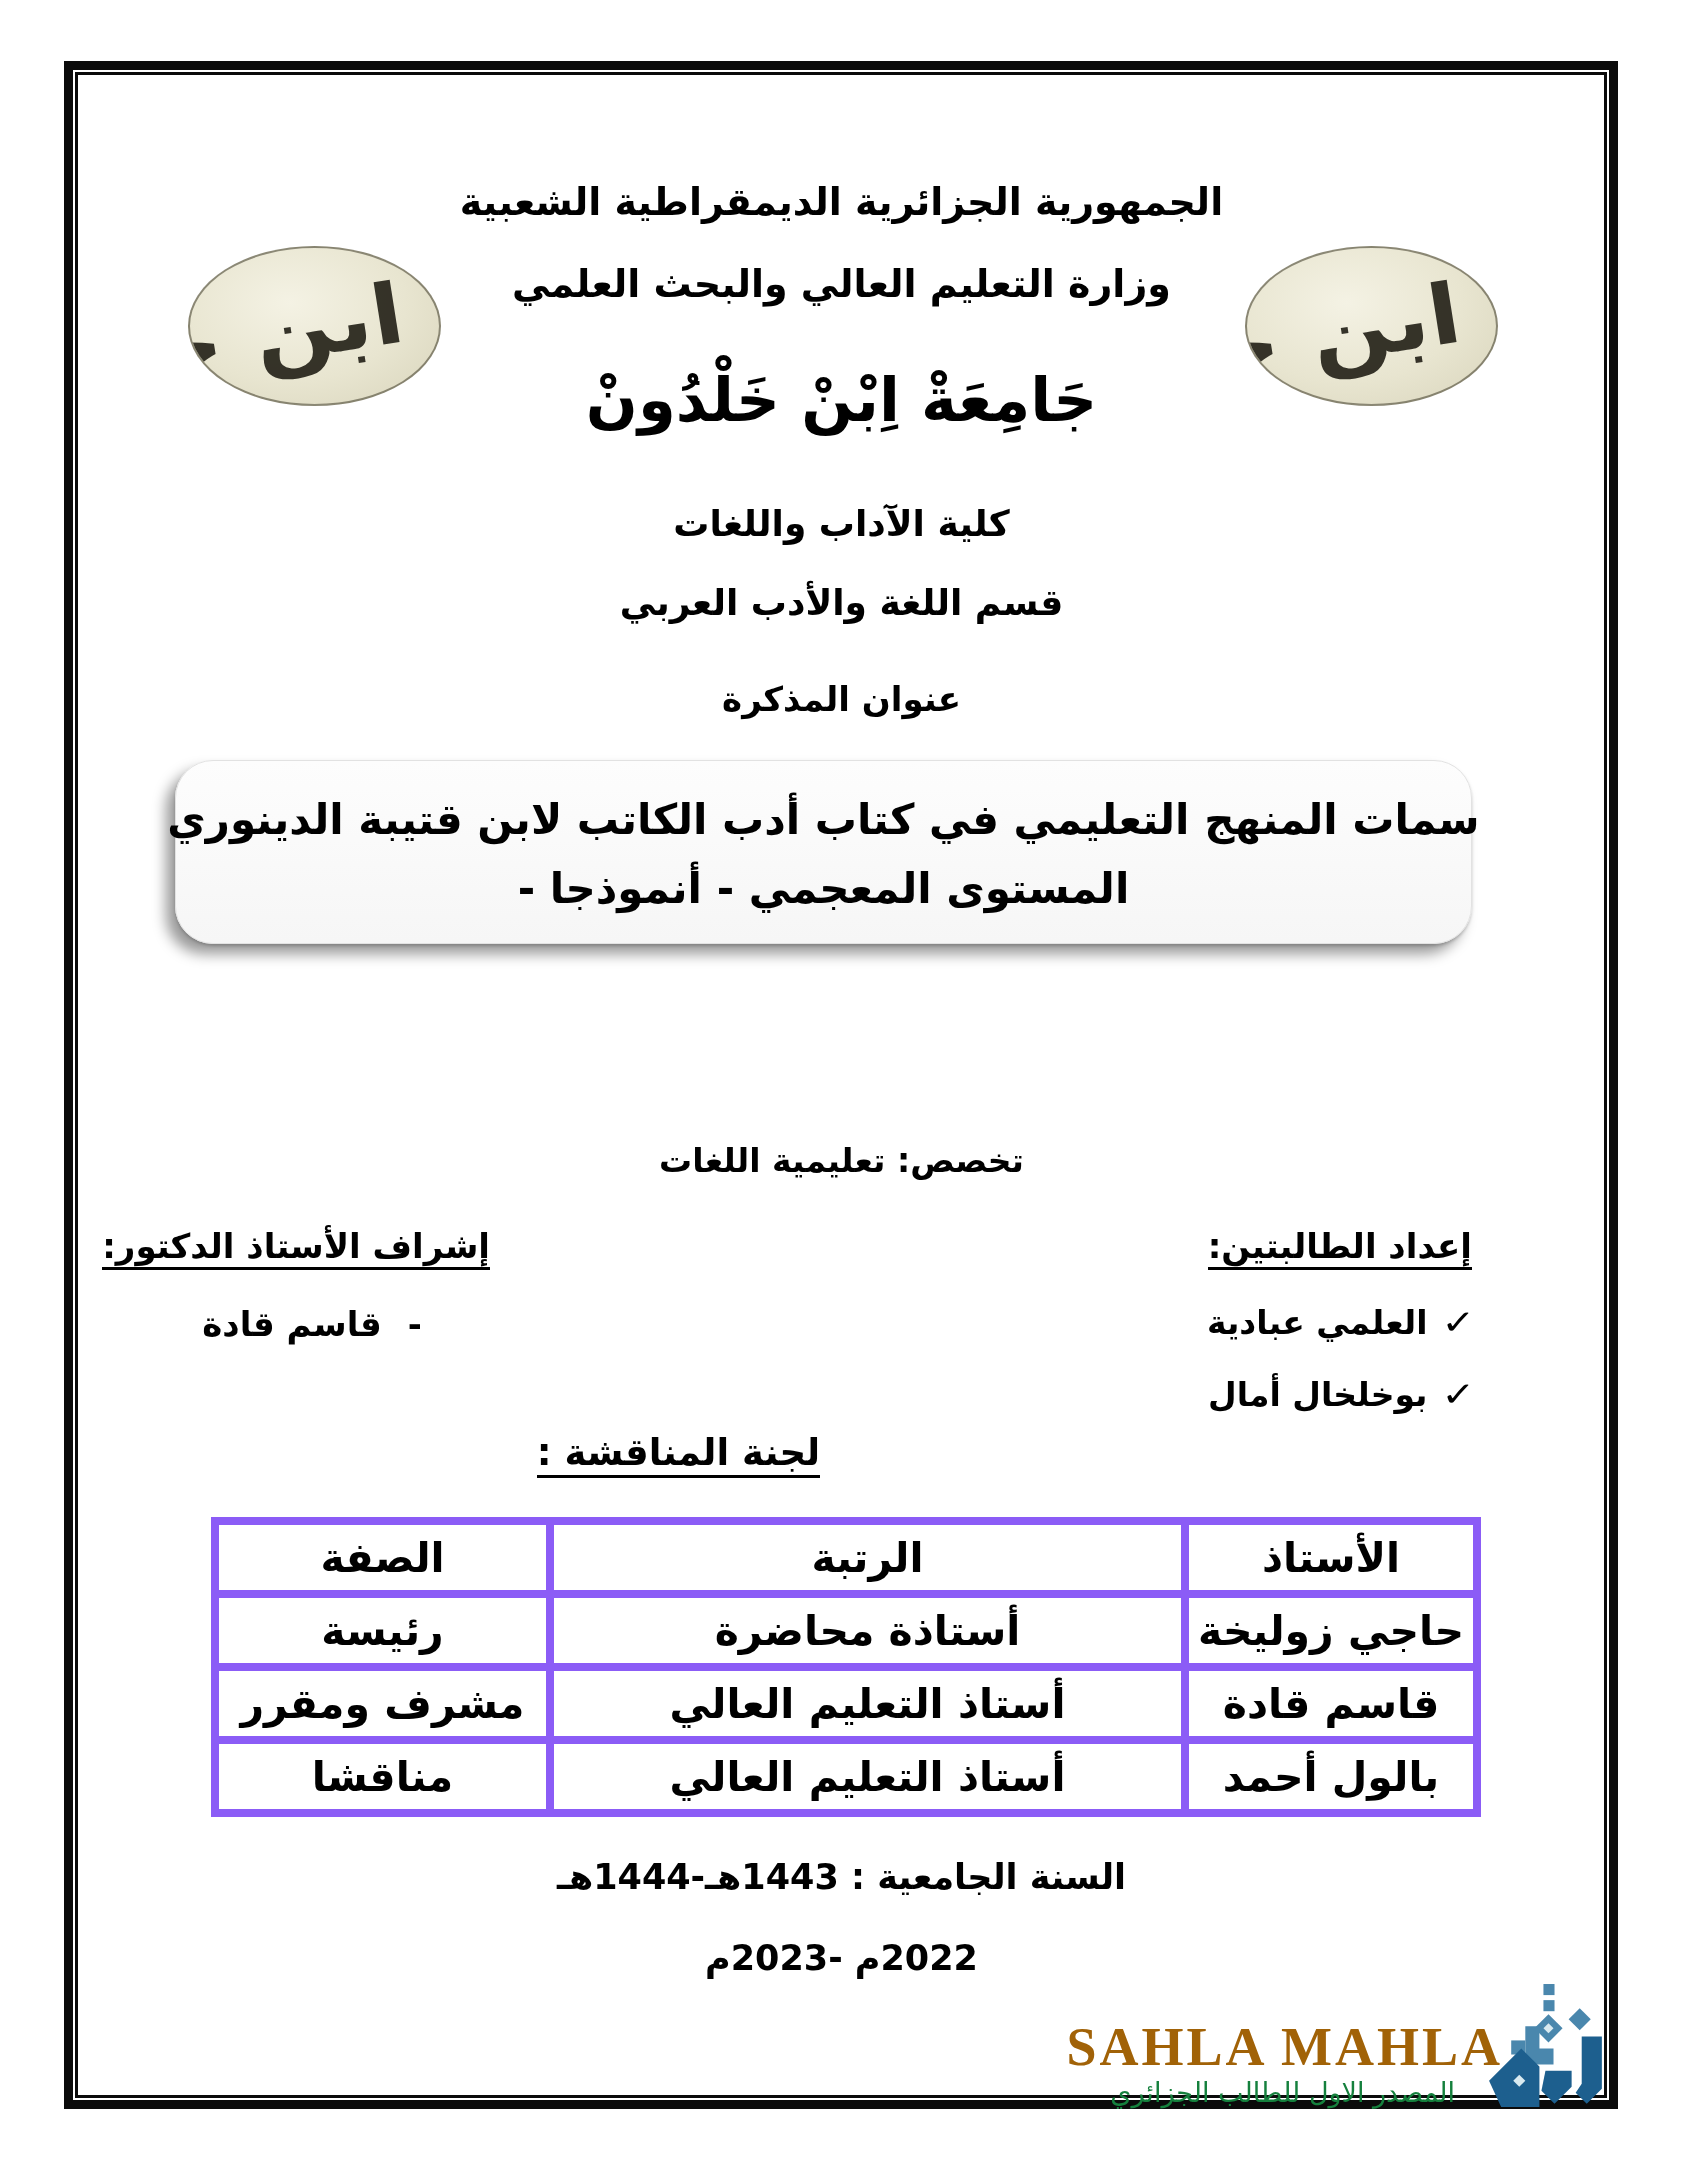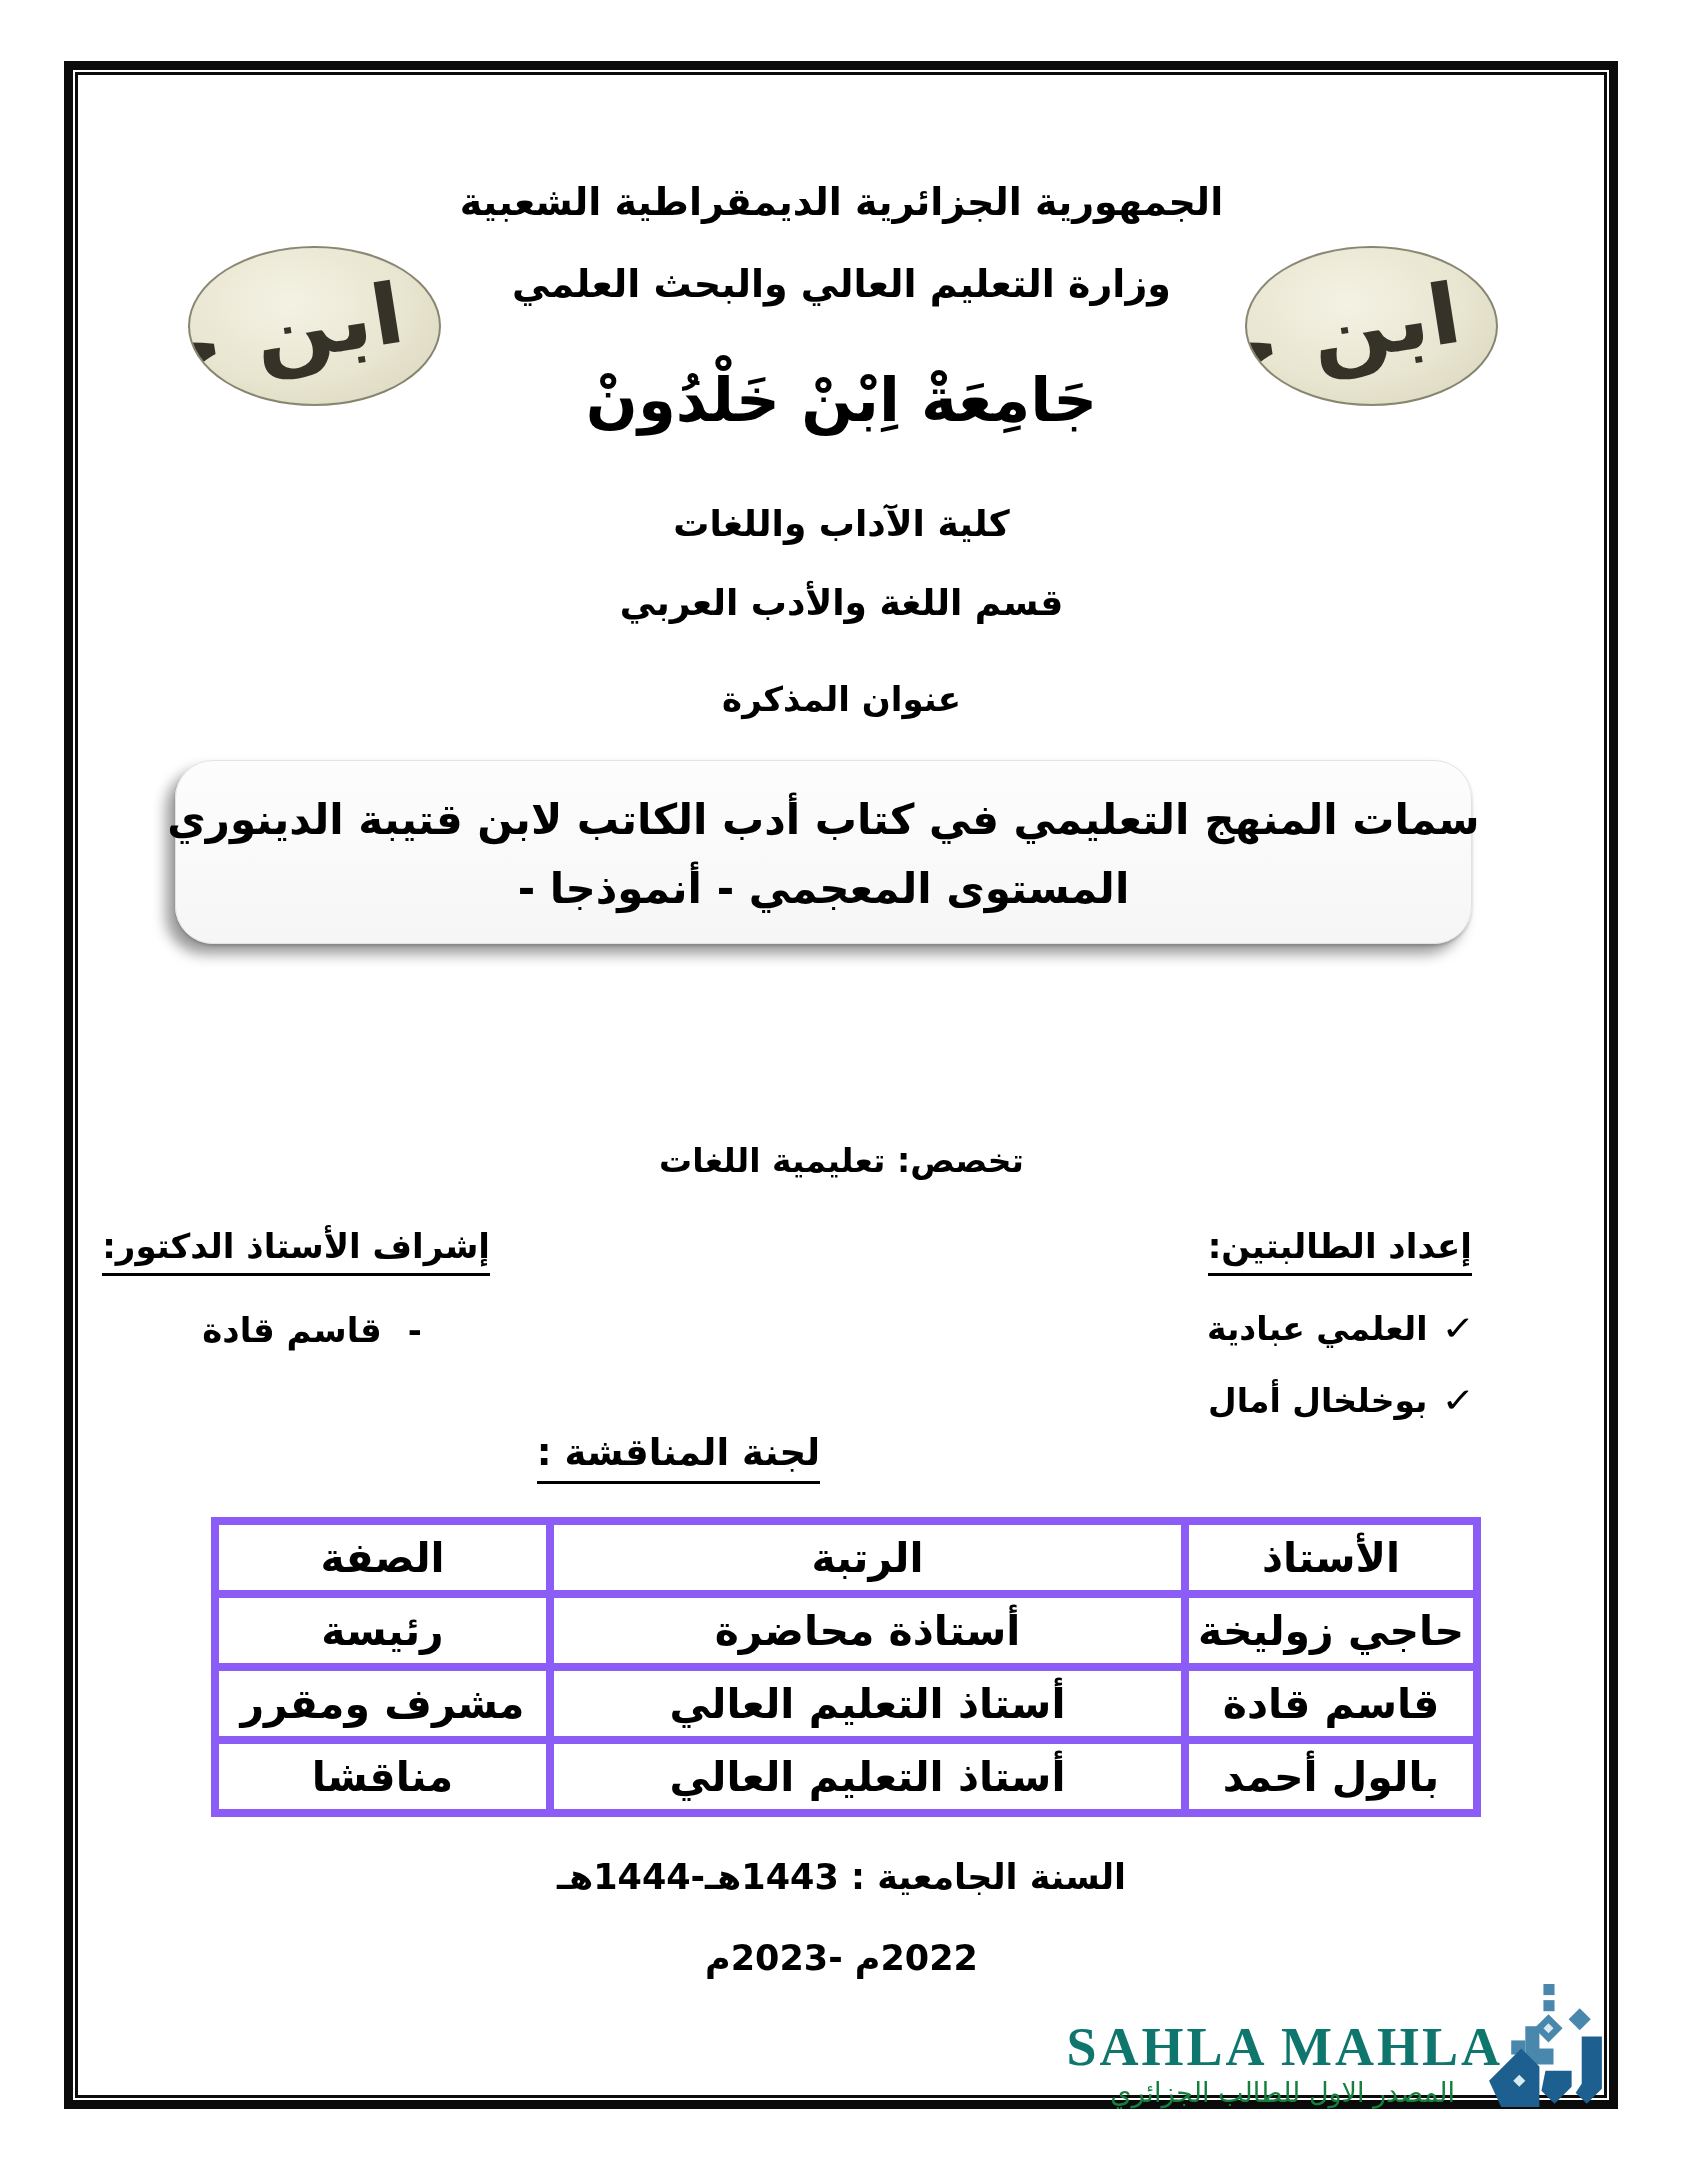--- a/index.html
+++ b/index.html
@@ -37,21 +37,21 @@
     box-shadow:-9px 10px 14px rgba(0,0,0,0.40), 0 2px 3px rgba(0,0,0,0.18);
     display:flex;flex-direction:column;justify-content:space-between;align-items:center;
     padding:34px 20px 30px 20px;
   }
   .title-line{font-size:42px;font-weight:700;text-align:center;white-space:nowrap;}
   .degree{top:1061px;font-size:33px;}
   .specialty{top:1141px;font-size:33px;}
   .authors{position:absolute;top:1226px;right:211px;text-align:right;}
   .heading-underline{
     display:inline-block;font-size:34px;font-weight:700;
-    border-bottom:3px solid #000;padding-bottom:7px;white-space:nowrap;
+    border-bottom:3px solid #000;padding-bottom:1px;white-space:nowrap;
   }
   .student{margin-top:32px;font-size:33px;font-weight:700;white-space:nowrap;}
   .check{display:inline-block;margin-left:16px;font-size:34px;transform:scaleX(1.2);}
   .supervision{position:absolute;top:1226px;left:134px;width:356px;text-align:center;}
   .supervisor-line{margin-top:34px;font-size:34px;font-weight:700;white-space:nowrap;}
   .supervisor-line .dash{margin-left:26px;}
   .committee-heading-wrap{position:absolute;top:1431px;left:0;width:1357px;text-align:center;}
   .committee-heading-wrap .heading-underline{font-size:37px;}
   table.committee{
     position:absolute;top:1517px;left:211px;width:1261px;border-collapse:collapse;
@@ -60,21 +60,21 @@
   table.committee th, table.committee td{
     border:8px solid #8b5cf6;font-size:41px;font-weight:700;text-align:center;
     height:73px;padding:0 8px;box-sizing:border-box;
   }
   table.committee{border:3px solid #111;}
   .year-hijri{top:1857px;font-size:35px;}
   .year-greg{top:1938px;font-size:35px;}
   .brand{
     position:absolute;top:2016px;right:180px;direction:ltr;
     font-family:"Liberation Serif",serif;font-weight:700;font-size:54px;
-    color:#0f766e;letter-spacing:3px;white-space:nowrap;z-index:6;
+    color:#a16207;letter-spacing:3px;white-space:nowrap;z-index:6;
   }
   .tagline{
     position:absolute;top:2077px;right:228px;font-size:27px;color:#15803d;
     white-space:nowrap;z-index:6;font-weight:400;
   }
   .logo-mark{position:absolute;top:1982px;left:1481px;width:141px;height:141px;z-index:7;}
 </style>
 </head>
 <body>
 

